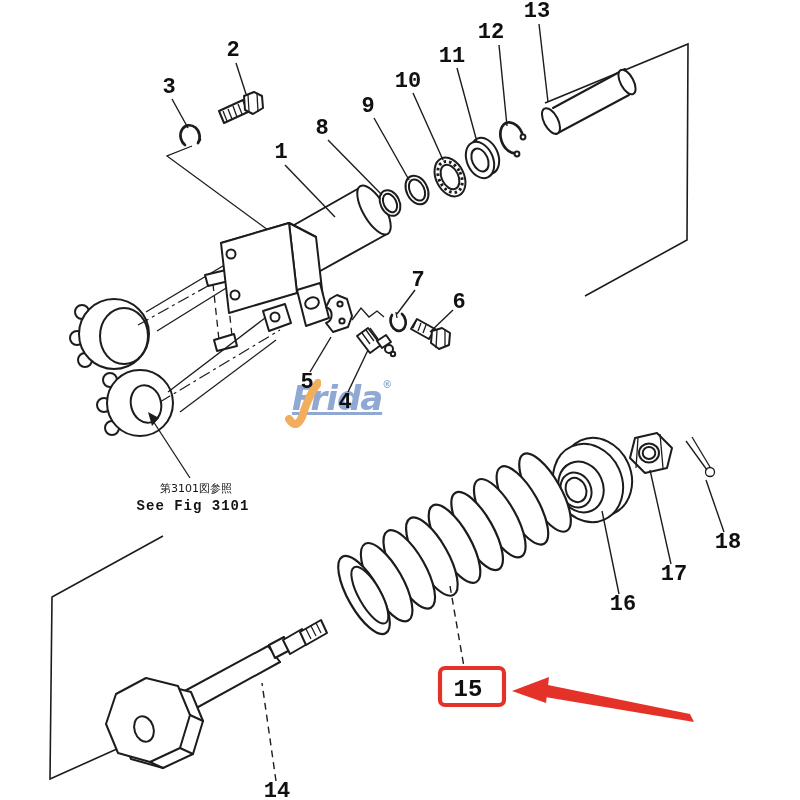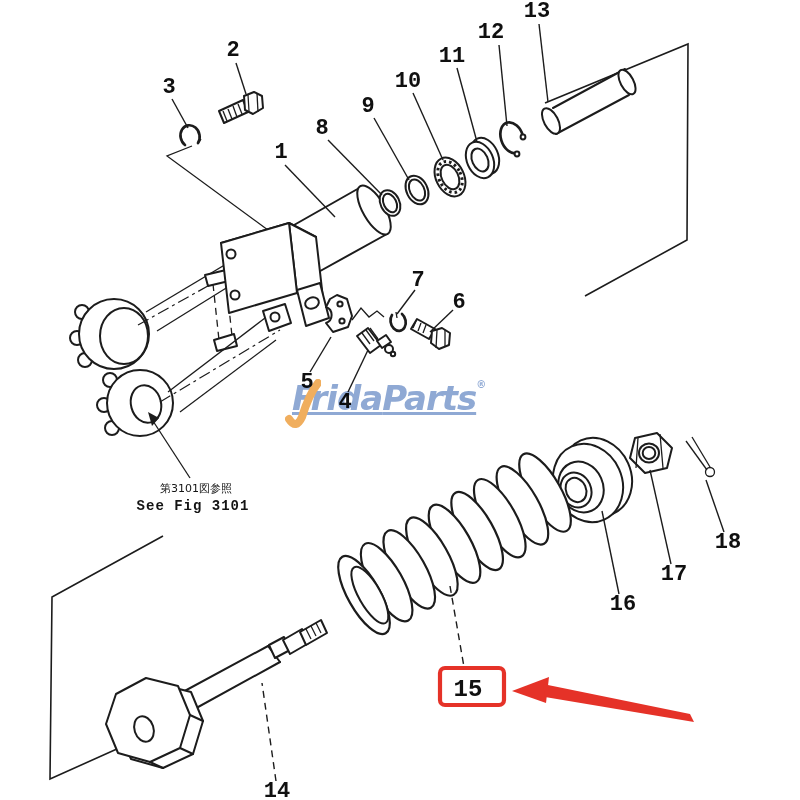--- a/index.html
+++ b/index.html
@@ -267,16 +267,15 @@
       <polygon class="hlarrow" points="512,691 549,677 546,703"></polygon>
       <polygon class="hlarrow" points="543,684 690,714 694,722 545,697"></polygon>
     </g>
   </svg>
 
   <div class="logo">
     <span class="logo-word">Frida</span>
     <svg class="logo-swoosh" viewBox="0 0 36 52">
       <path d="M4,40 Q11,51 17,38 Q24,15 33,4" fill="none" stroke="var(--logo-orange)" stroke-width="8" stroke-linecap="round"></path>
     </svg>
-    <span class="logo-word">Parts</span>
     <span class="logo-reg">®</span>
   </div>
 </div>
 
 </body></html>

